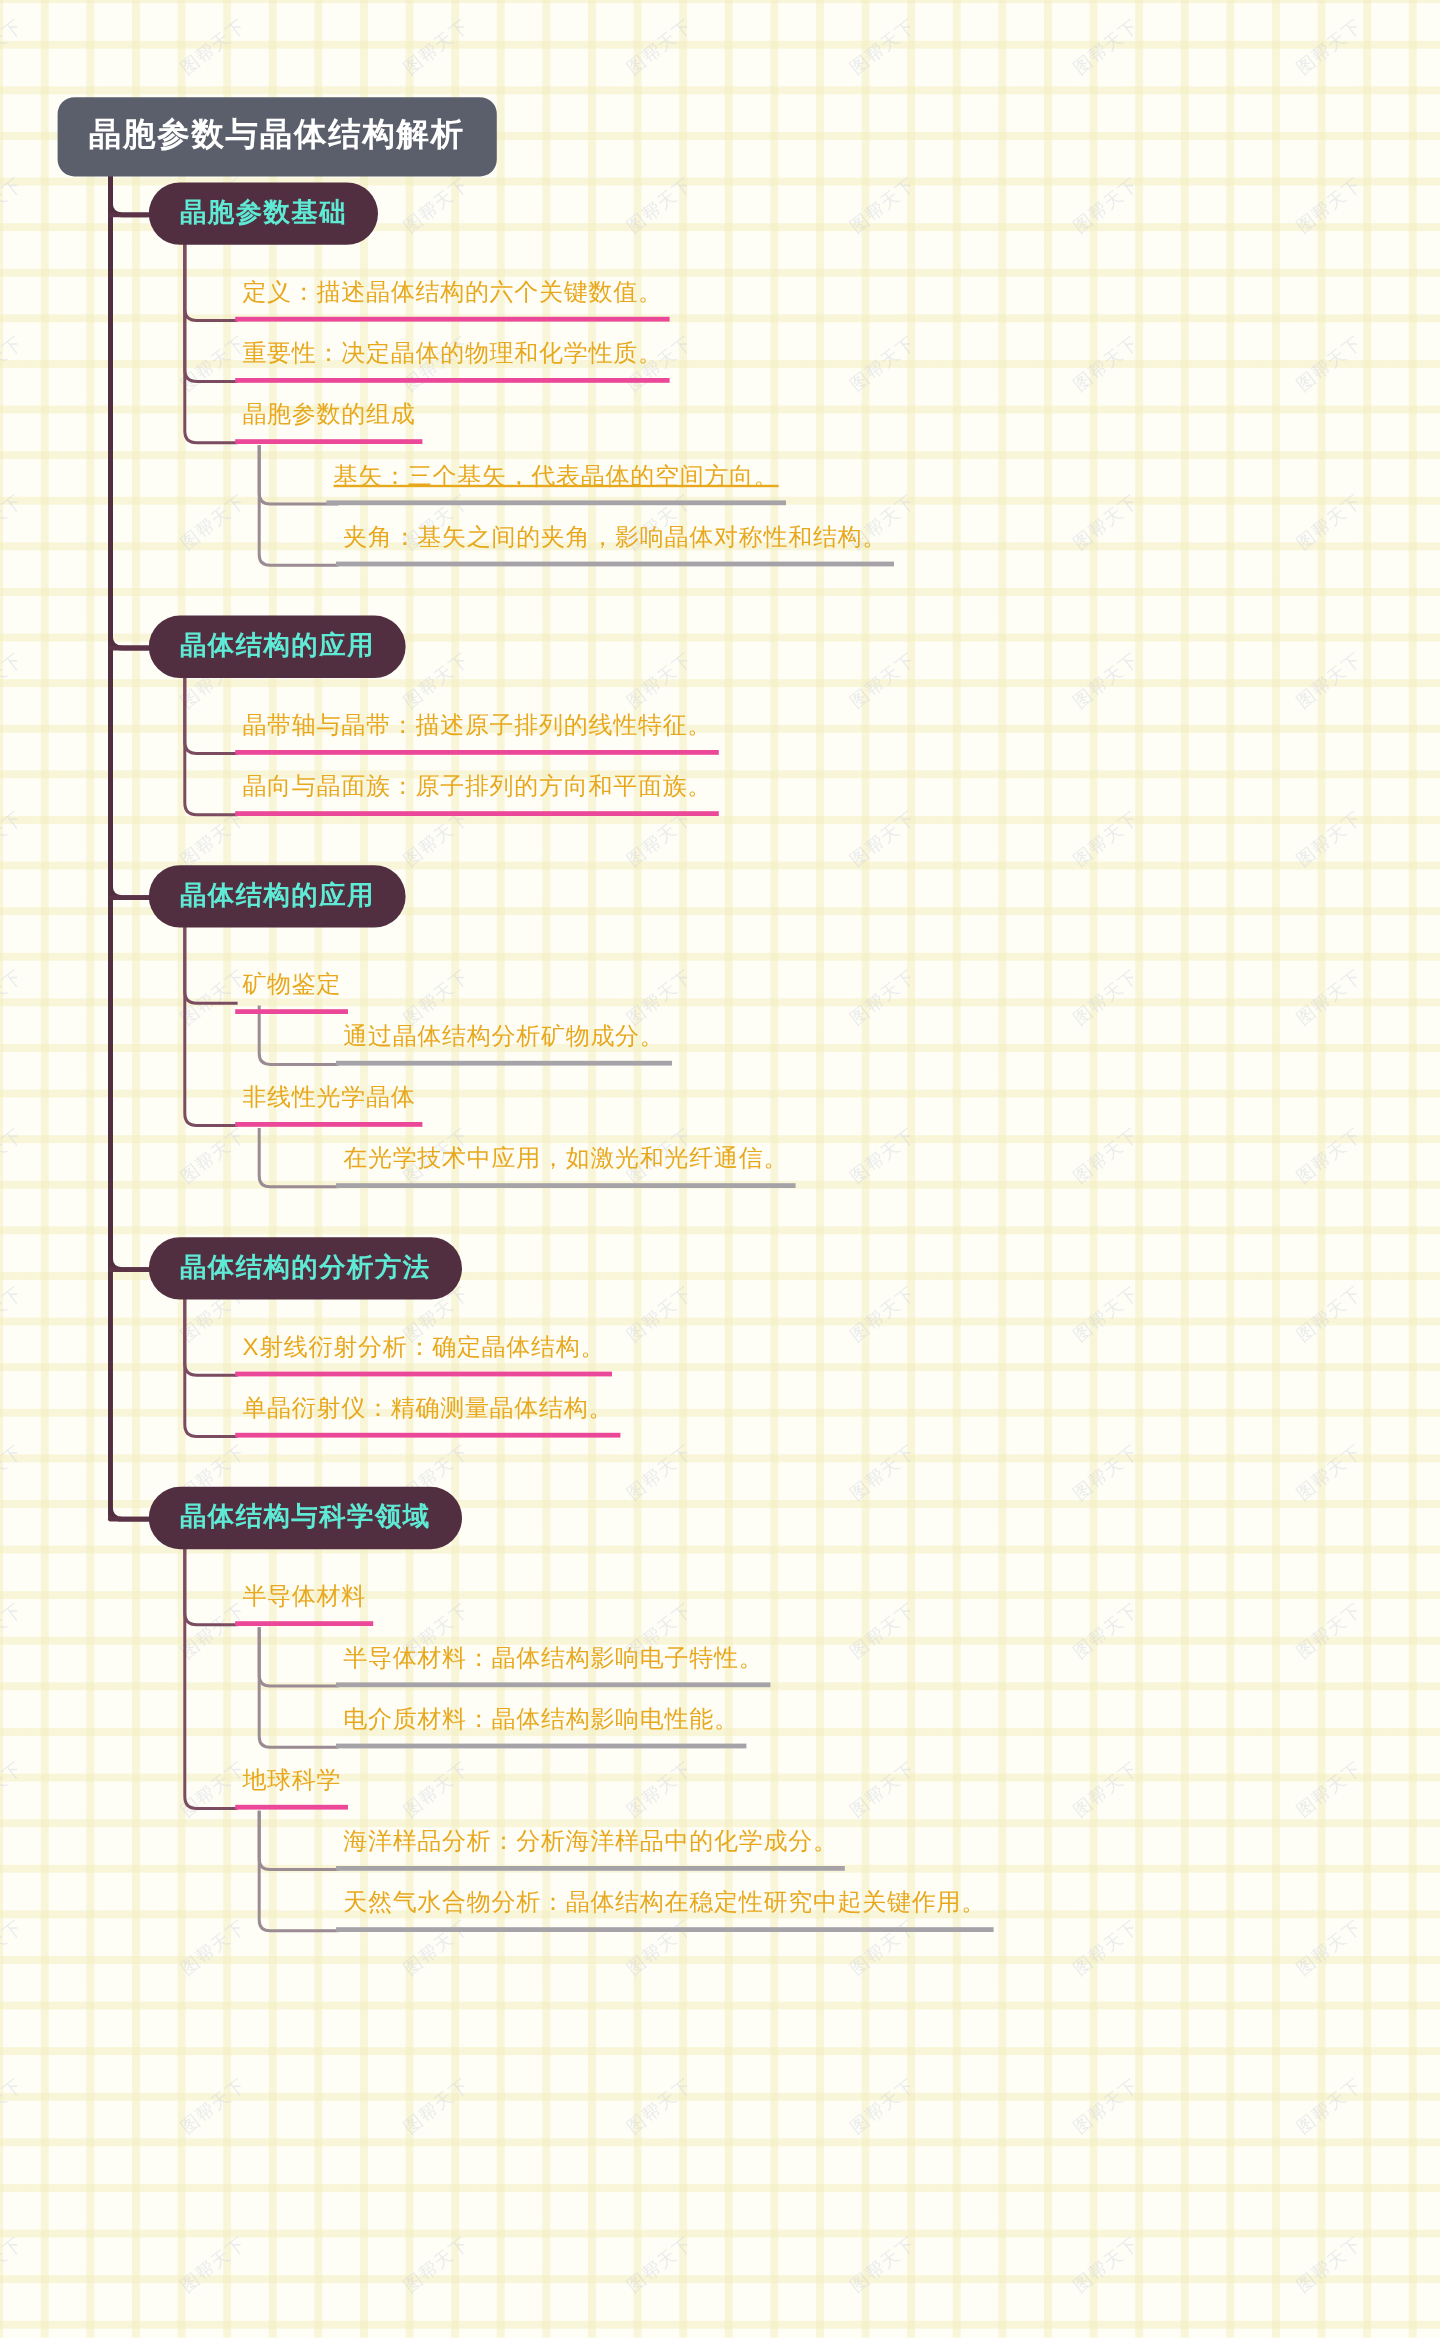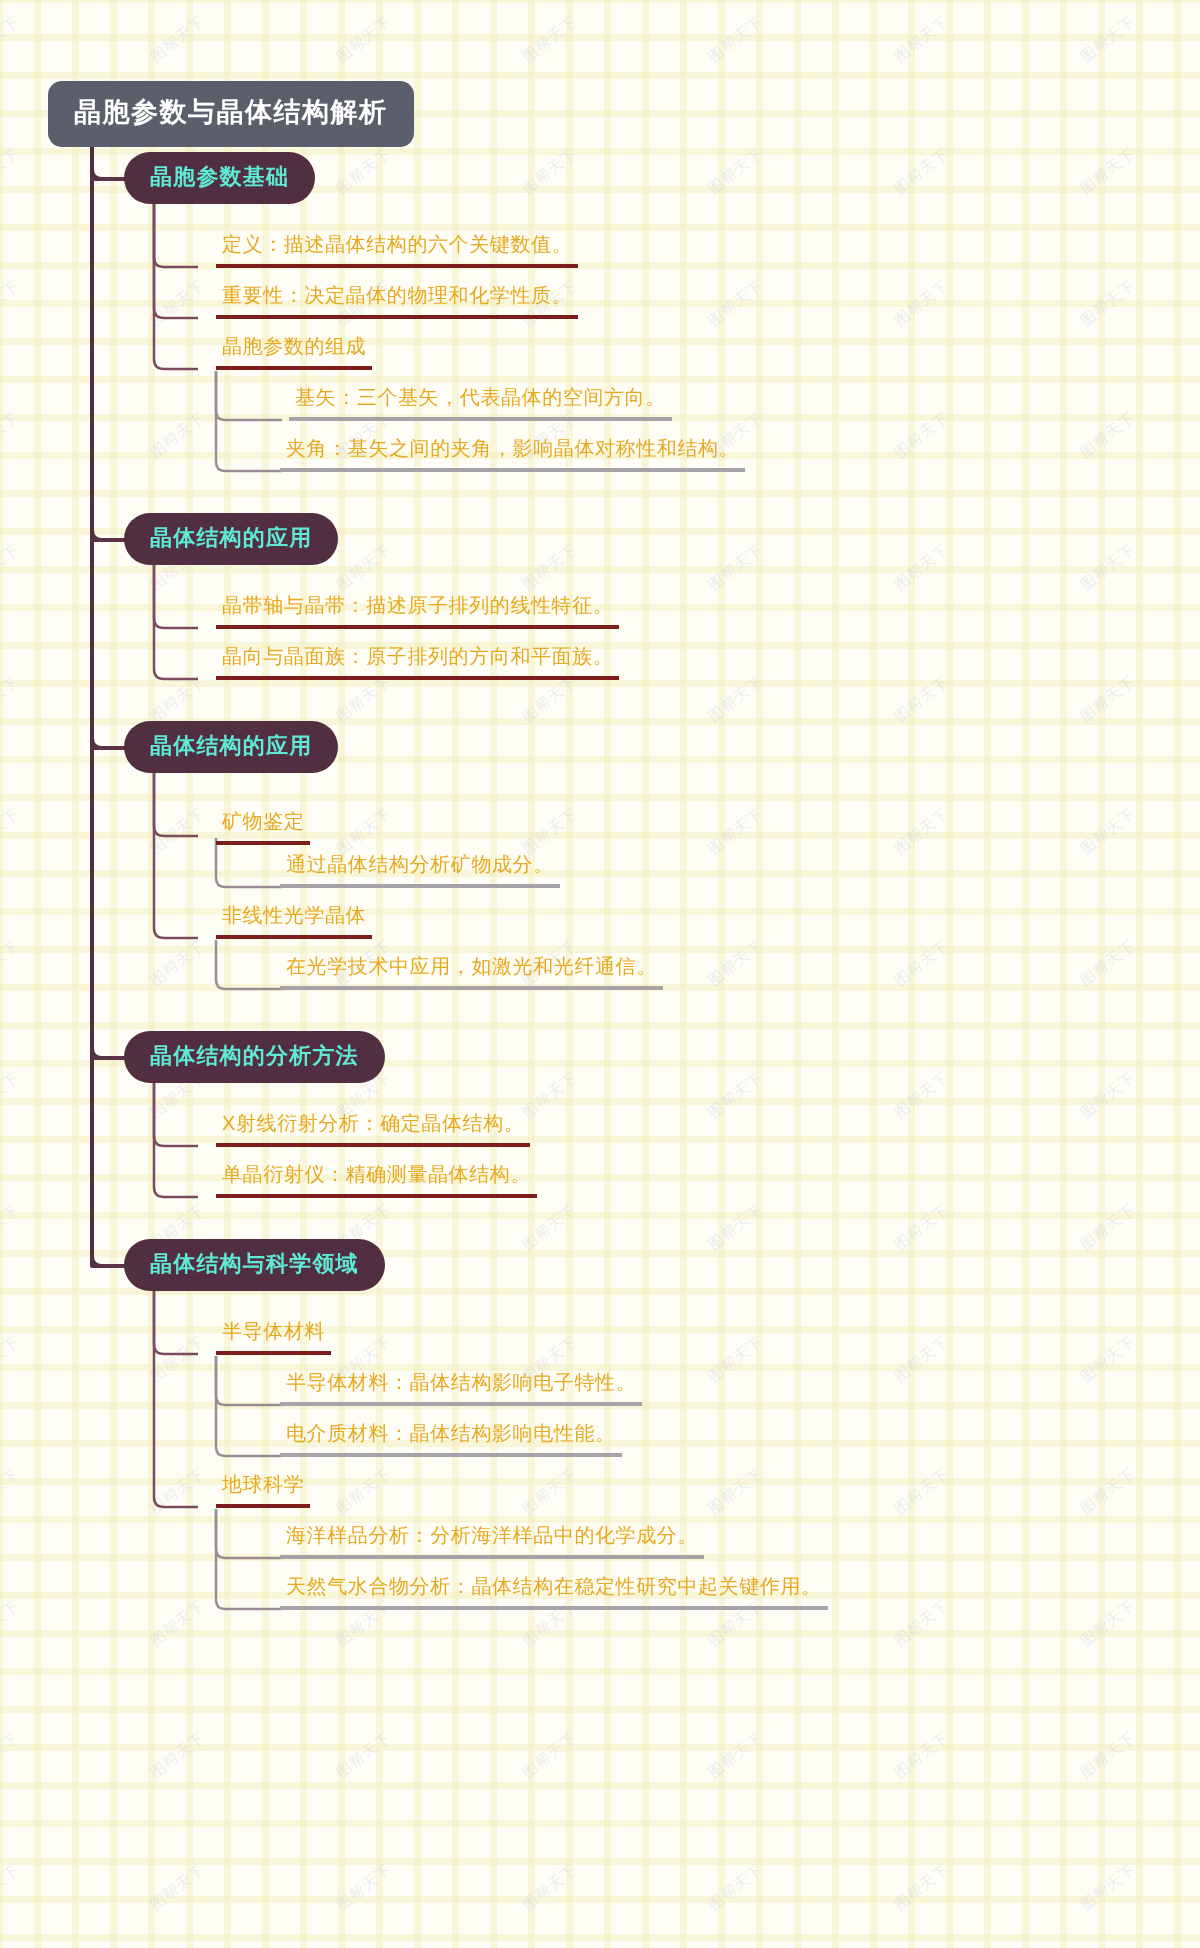--- a/index.html
+++ b/index.html
@@ -68,21 +68,21 @@
   }
   .leaf-node{
     color:#e8a81e;
     font-size:20px;
     letter-spacing:.6px;
     white-space:nowrap;
     padding:2px 6px 7px 6px;
     box-sizing:border-box;
     line-height:1.25;
   }
-  .leaf-node.d3{border-bottom:4px solid #7f1d1d;margin-left:20px;}
+  .leaf-node.d3{border-bottom:4px solid #ec4899;}
   .leaf-node.d4{border-bottom:4px solid #a6a3a8;}
 </style>
 </head>
 <body>
 
 <div id="bg-grid"></div>
 <div id="bg-watermarks">
     <div class="wm" style="left: -40px; top: 30px;">图帮天下</div>
     <div class="wm" style="left: 146px; top: 30px;">图帮天下</div>
     <div class="wm" style="left: 332px; top: 30px;">图帮天下</div>
@@ -222,21 +222,21 @@
     <path d="M 92 1058 L 126 1058" stroke="#5b3347" stroke-width="4" fill="none" stroke-linecap="round"></path>
     <path d="M 92 1266 L 126 1266" stroke="#5b3347" stroke-width="4" fill="none" stroke-linecap="round"></path>
   </svg>
 
 <div id="map">
     <div class="node root-node" style="left: 48px; top: 81px;"><span>晶胞参数与晶体结构解析</span></div>
     <div class="node branch-node" style="left: 124px; top: 152px;"><span>晶胞参数基础</span></div>
     <div class="node leaf-node d3" style="left: 196px; top: 230px;"><span>定义：描述晶体结构的六个关键数值。</span></div>
     <div class="node leaf-node d3" style="left: 196px; top: 281px;"><span>重要性：决定晶体的物理和化学性质。</span></div>
     <div class="node leaf-node d3" style="left: 196px; top: 332px;"><span>晶胞参数的组成</span></div>
-    <div class="node leaf-node d4" style="left: 289px; top: 383px;"><span>基矢：三个基矢，代表晶体的空间方向。</span></div>
+    <div class="node leaf-node d4" style="left: 272px; top: 383px; text-decoration: underline;"><span>基矢：三个基矢，代表晶体的空间方向。</span></div>
     <div class="node leaf-node d4" style="left: 280px; top: 434px;"><span>夹角：基矢之间的夹角，影响晶体对称性和结构。</span></div>
     <div class="node branch-node" style="left: 124px; top: 513px;"><span>晶体结构的应用</span></div>
     <div class="node leaf-node d3" style="left: 196px; top: 591px;"><span>晶带轴与晶带：描述原子排列的线性特征。</span></div>
     <div class="node leaf-node d3" style="left: 196px; top: 642px;"><span>晶向与晶面族：原子排列的方向和平面族。</span></div>
     <div class="node branch-node" style="left: 124px; top: 721px;"><span>晶体结构的应用</span></div>
     <div class="node leaf-node d3" style="left: 196px; top: 807px;"><span>矿物鉴定</span></div>
     <div class="node leaf-node d4" style="left: 280px; top: 850px;"><span>通过晶体结构分析矿物成分。</span></div>
     <div class="node leaf-node d3" style="left: 196px; top: 901px;"><span>非线性光学晶体</span></div>
     <div class="node leaf-node d4" style="left: 280px; top: 952px;"><span>在光学技术中应用，如激光和光纤通信。</span></div>
     <div class="node branch-node" style="left: 124px; top: 1031px;"><span>晶体结构的分析方法</span></div>

